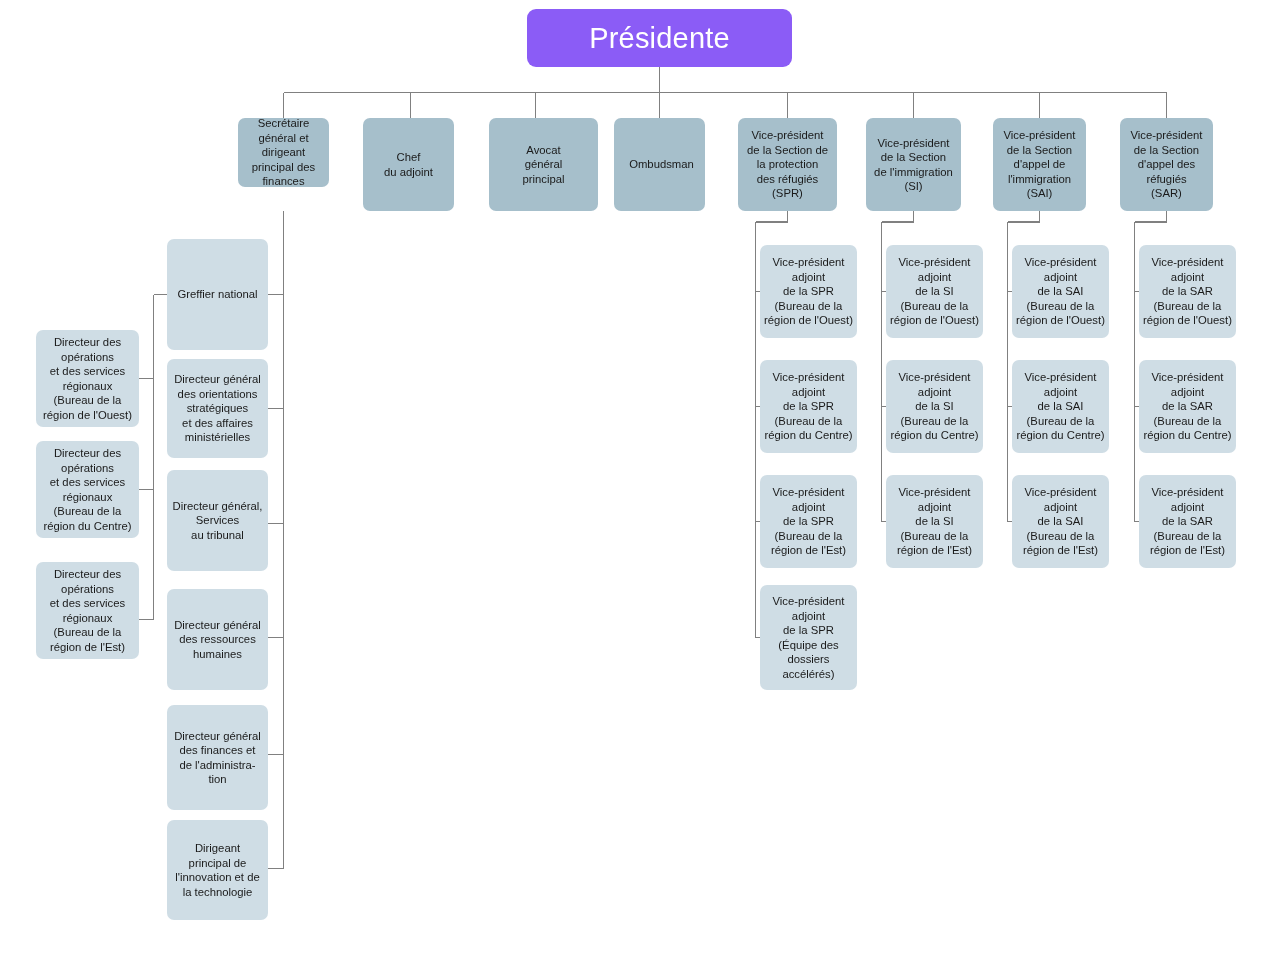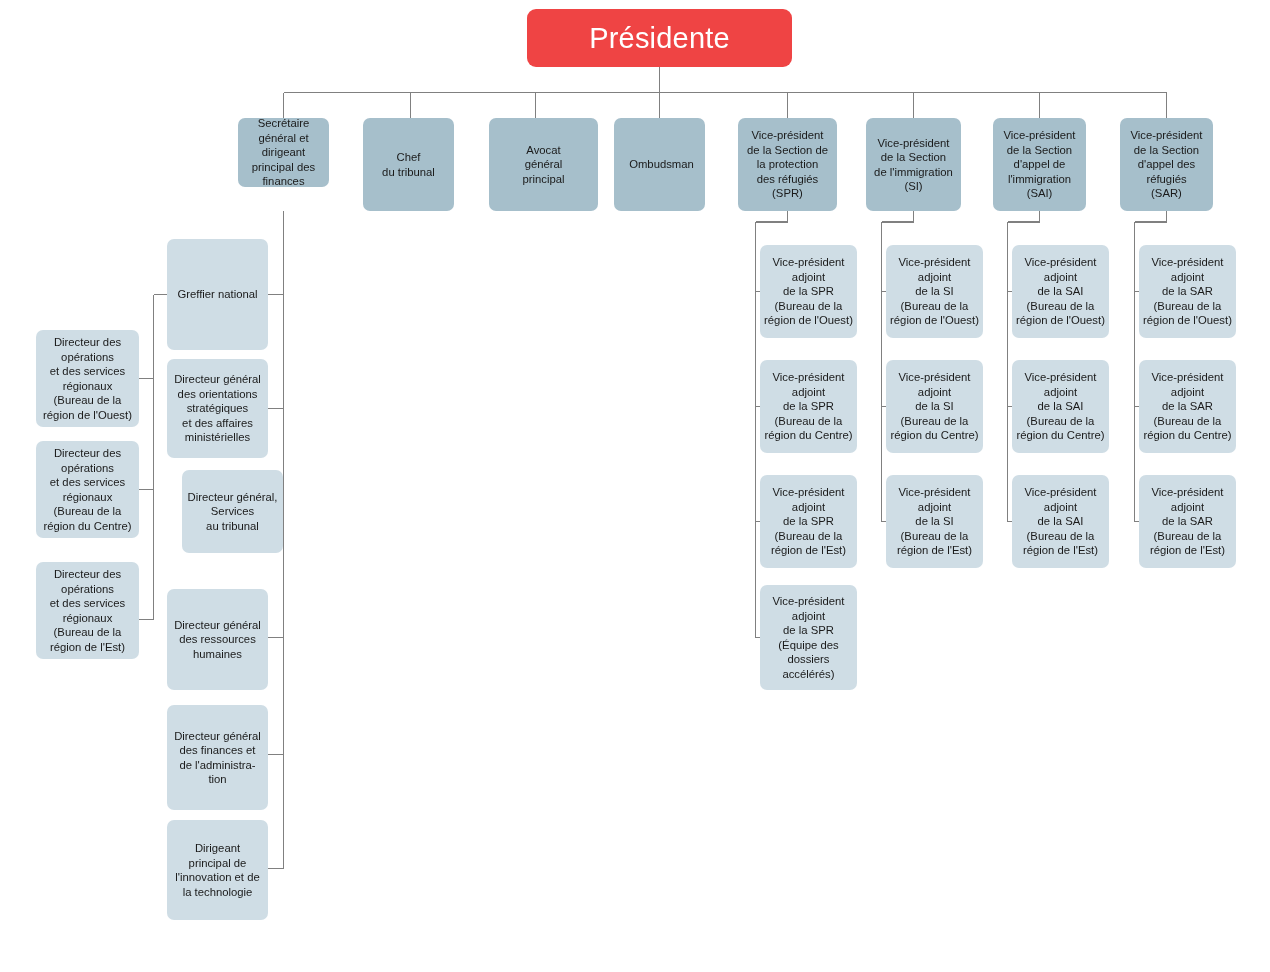--- a/index.html
+++ b/index.html
@@ -34,21 +34,21 @@
     justify-content: center;
     text-align: center;
     border-radius: 7px;
     padding: 2px 4px;
     line-height: 14.5px;
     color: #1a1a1a;
     white-space: pre-line;
     overflow: hidden;
   }
   .node.root {
-    background: #ef4444;
+    background: #8b5cf6;
     color: #ffffff;
     border-radius: 9px;
     font-size: 29px;
     line-height: 34px;
     letter-spacing: 0.2px;
     padding-bottom: 3px;
   }
   .node.lvl2 {
     background: #a6bfcb;
     font-size: 11.3px;
@@ -125,21 +125,21 @@
   </svg>
 
   <div class="node root" style="left:527px; top:9px; width:265px; height:58px;">Présidente</div>
 
   <div class="node lvl2" style="left:238px; top:118px; width:91px; height:69px;">Secrétaire
 général et
 dirigeant
 principal des
 finances</div>
   <div class="node lvl2" style="left:363px; top:118px; width:91px; height:93px;">Chef
-du tribunal</div>
+du adjoint</div>
   <div class="node lvl2" style="left:489px; top:118px; width:109px; height:93px;">Avocat
 général
 principal</div>
   <div class="node lvl2" style="left:614px; top:118px; width:91px; height:93px;padding-left:8px;">Ombudsman</div>
   <div class="node lvl2" style="left:738px; top:118px; width:99px; height:93px;">Vice-président
 de la Section de
 la protection
 des réfugiés
 (SPR)</div>
   <div class="node lvl2" style="left:866px; top:118px; width:95px; height:93px;">Vice-président
@@ -156,21 +156,21 @@
 d'appel des
 réfugiés
 (SAR)</div>
 
   <div class="node lvl3" style="left:167px; top:239px; width:101px; height:111px;">Greffier national</div>
   <div class="node lvl3" style="left:167px; top:359px; width:101px; height:99px;">Directeur général
 des orientations
 stratégiques
 et des affaires
 ministérielles</div>
-  <div class="node lvl3" style="left:182px; top:470px; width:101px; height:83px;">Directeur général,
+  <div class="node lvl3" style="left:167px; top:470px; width:101px; height:101px;">Directeur général,
 Services
 au tribunal</div>
   <div class="node lvl3" style="left:167px; top:589px; width:101px; height:101px;">Directeur général
 des ressources
 humaines</div>
   <div class="node lvl3" style="left:167px; top:705px; width:101px; height:105px;">Directeur général
 des finances et
 de l'administra-
 tion</div>
   <div class="node lvl3" style="left:167px; top:820px; width:101px; height:100px;">Dirigeant

